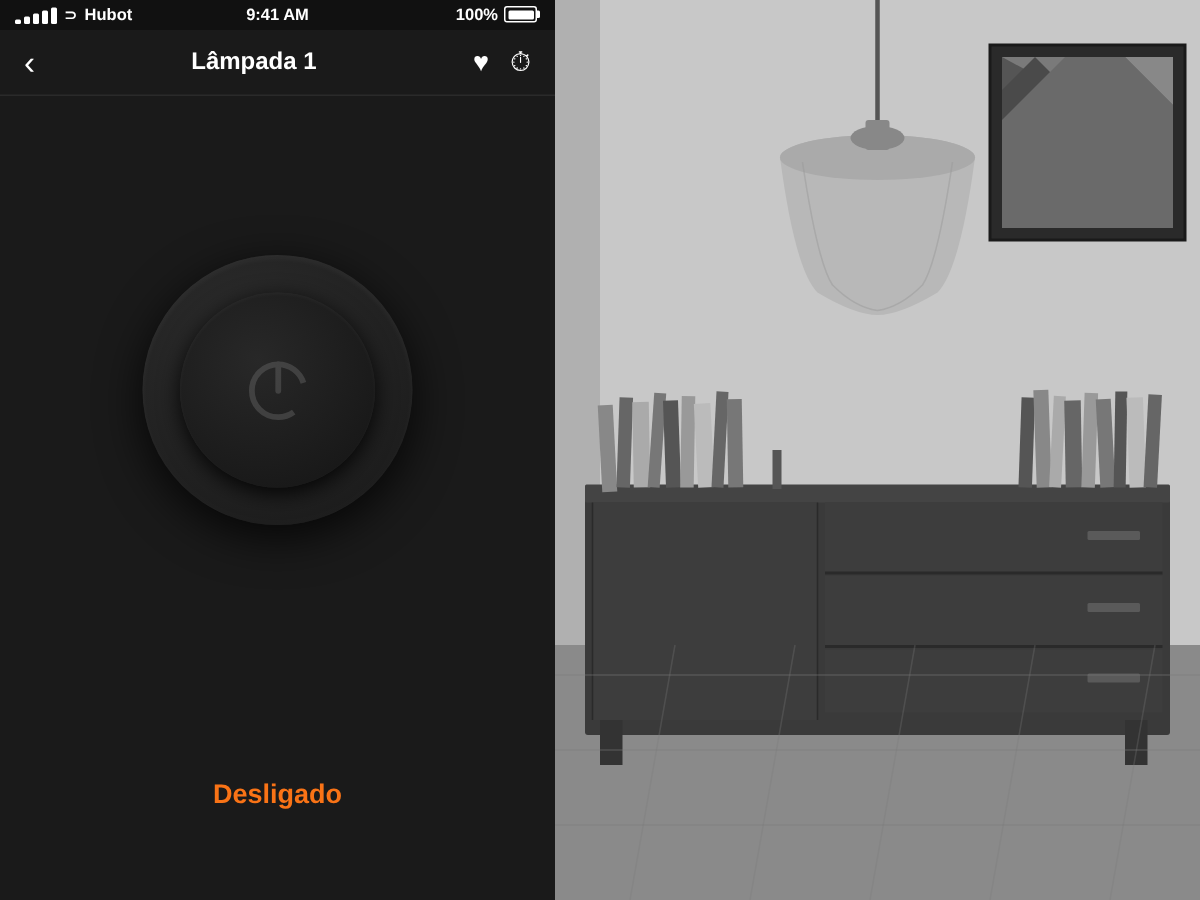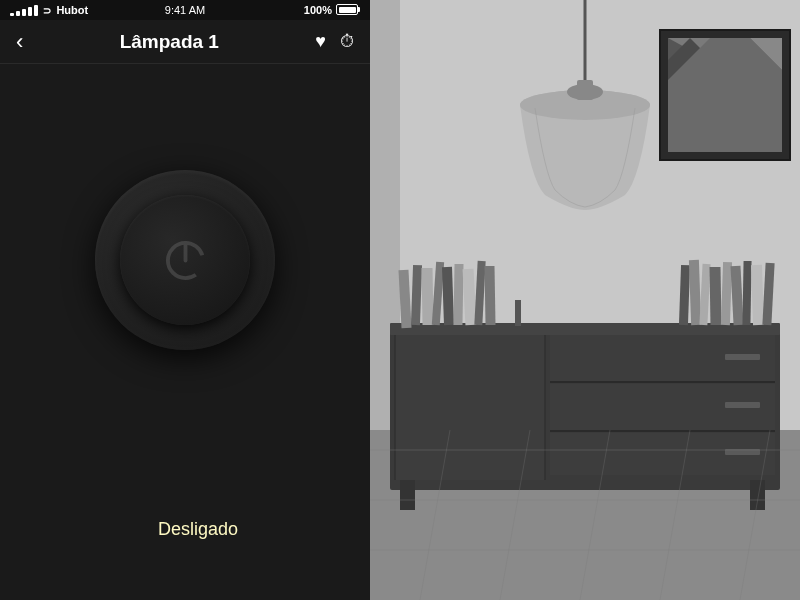--- a/index.html
+++ b/index.html
@@ -49,21 +49,21 @@
     }
 
     .wifi-icon {
       color: #fff;
       font-size: 10px;
     }
 
     .status-center {
       color: #fff;
       font-size: 11px;
-      font-weight: 400;
+      font-weight: 700;
       position: absolute;
       left: 50%;
       transform: translateX(-50%);
     }
 
     .status-right {
       display: flex;
       align-items: flex-start;
       gap: 4px;
       color: #fff;
@@ -119,21 +119,21 @@
     .nav-back {
       color: #fff;
       font-size: 22px;
       cursor: pointer;
       display: flex;
       align-items: center;
     }
 
     .nav-title {
       color: #fff;
-      font-size: 19px;
+      font-size: 16px;
       font-weight: 600;
     }
 
     .nav-actions {
       display: flex;
       gap: 14px;
       align-items: center;
     }
 
     .nav-icon {
@@ -180,29 +180,28 @@
       justify-content: center;
     }
 
     .power-icon-svg {
       width: 55px;
       height: 55px;
       opacity: 0.45;
     }
 
     .status-label {
-      color: #fef9c3;
+      color: #f97316;
       font-size: 18px;
-      font-weight: 400;
+      font-weight: 700;
       position: absolute;
       bottom: 60px;
       left: 50%;
       transform: translateX(-50%);
       white-space: nowrap;
-      margin-left: 13px;
     }
 
     
     #right-panel {
       position: absolute;
       top: 0;
       left: 370px;
       width: 430px;
       height: 600px;
       overflow: hidden;

